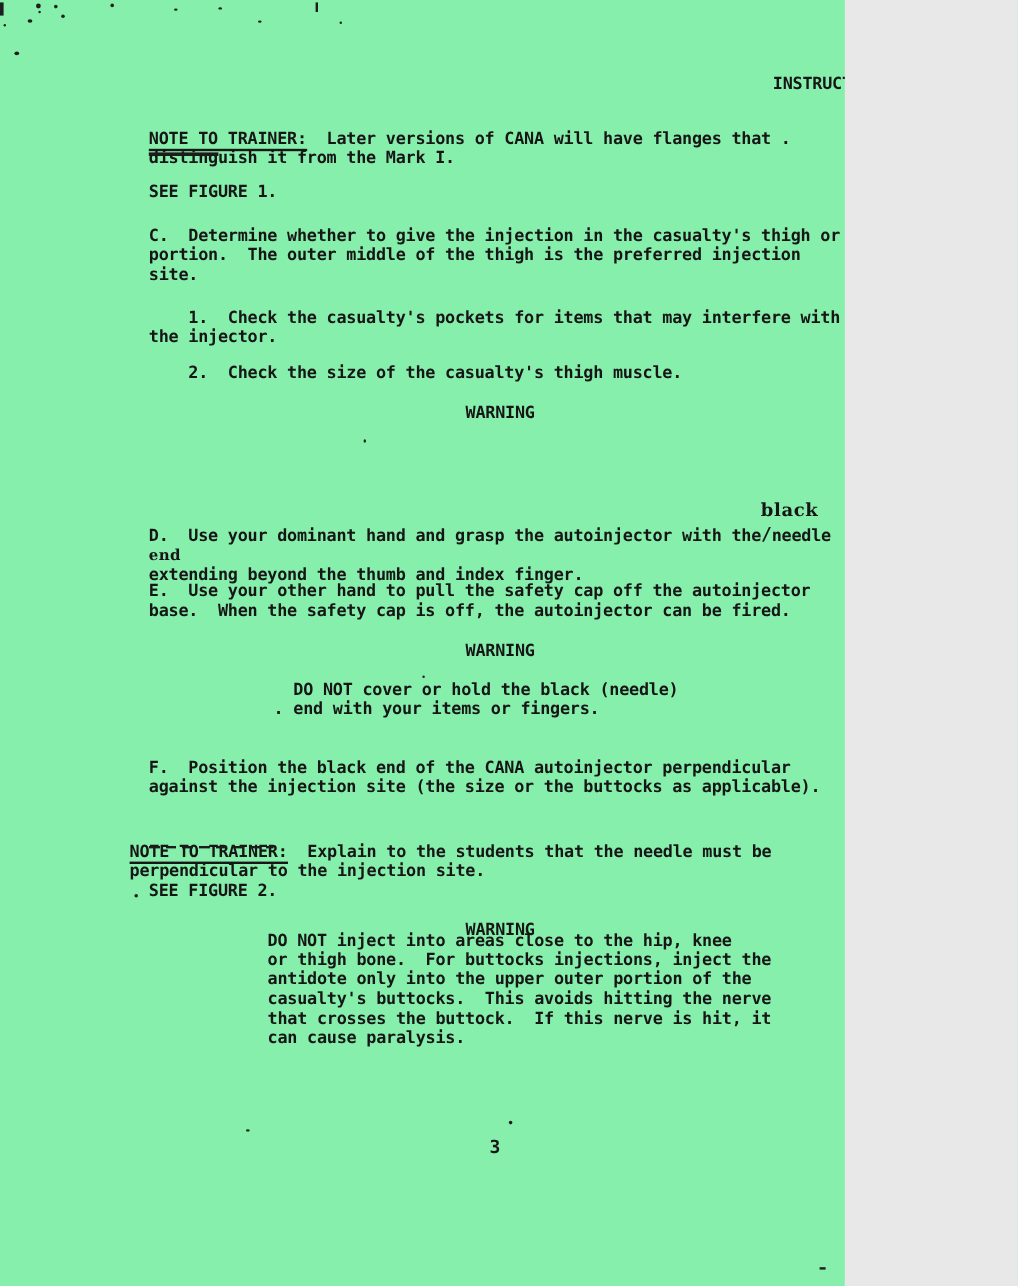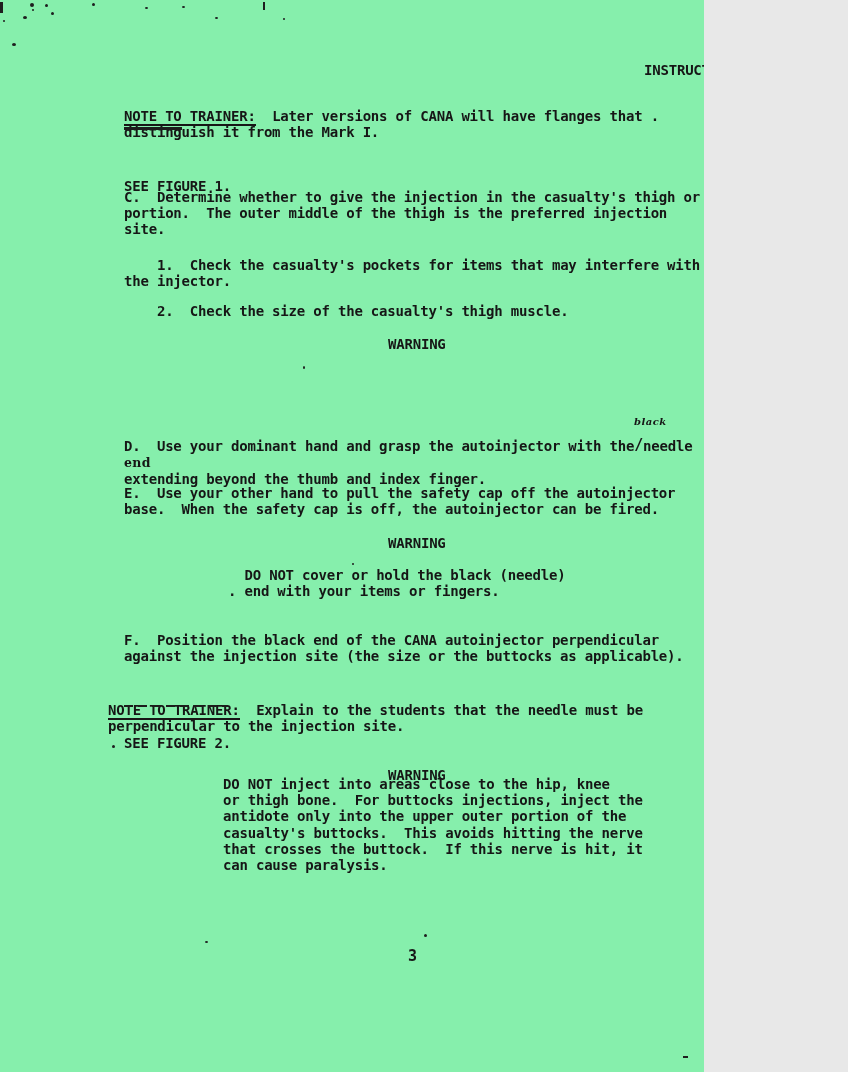--- a/index.html
+++ b/index.html
@@ -26,24 +26,23 @@
   }
   .caret{
     display:inline-block;
     font-size:15px;
     transform:translateY(-1px);
   }
   .insert-word{
     position:absolute;
     font-family:"DejaVu Serif",serif;
     font-weight:700;
-    font-size:10px;
+    font-size:15px;
     letter-spacing:0.5px;
     color:#161616;
-    font-style:italic;
   }
   .pageno{
     position:absolute;
     font:700 15px/16px "DejaVu Sans Mono",monospace;
     color:#161616;
   }
   .handwritten{
     position:absolute;
     font-family:"DejaVu Serif",serif;
     font-weight:400;
@@ -64,21 +63,21 @@
 </head>
 <body>
 
 <div id="page">
 
   <div class="t" style="left:644px;top:62px;">INSTRUCTOR</div>
 
   <div class="t" style="left:124px;top:108px;"><span class="ul">NOTE TO TRAINER:</span><span>  Later versions of CANA will have flanges that .</span><br><span>distinguish it from the Mark I.</span></div>
   <div class="smudge" style="left:124px;top:127px;width:58px;height:3px;"></div>
 
-  <div class="t" style="left:124px;top:152px;margin-top:26px;">SEE FIGURE 1.</div>
+  <div class="t" style="left:124px;top:152px;">SEE FIGURE 1.</div>
 
   <div class="t" style="left:124px;top:189px;">C.  Determine whether to give the injection in the casualty's thigh or
 portion.  The outer middle of the thigh is the preferred injection
 site.</div>
 
   <div class="t" style="left:124px;top:257px;">    1.  Check the casualty's pockets for items that may interfere with
 the injector.</div>
 
   <div class="t" style="left:124px;top:303px;">    2.  Check the size of the casualty's thigh muscle.</div>
 

